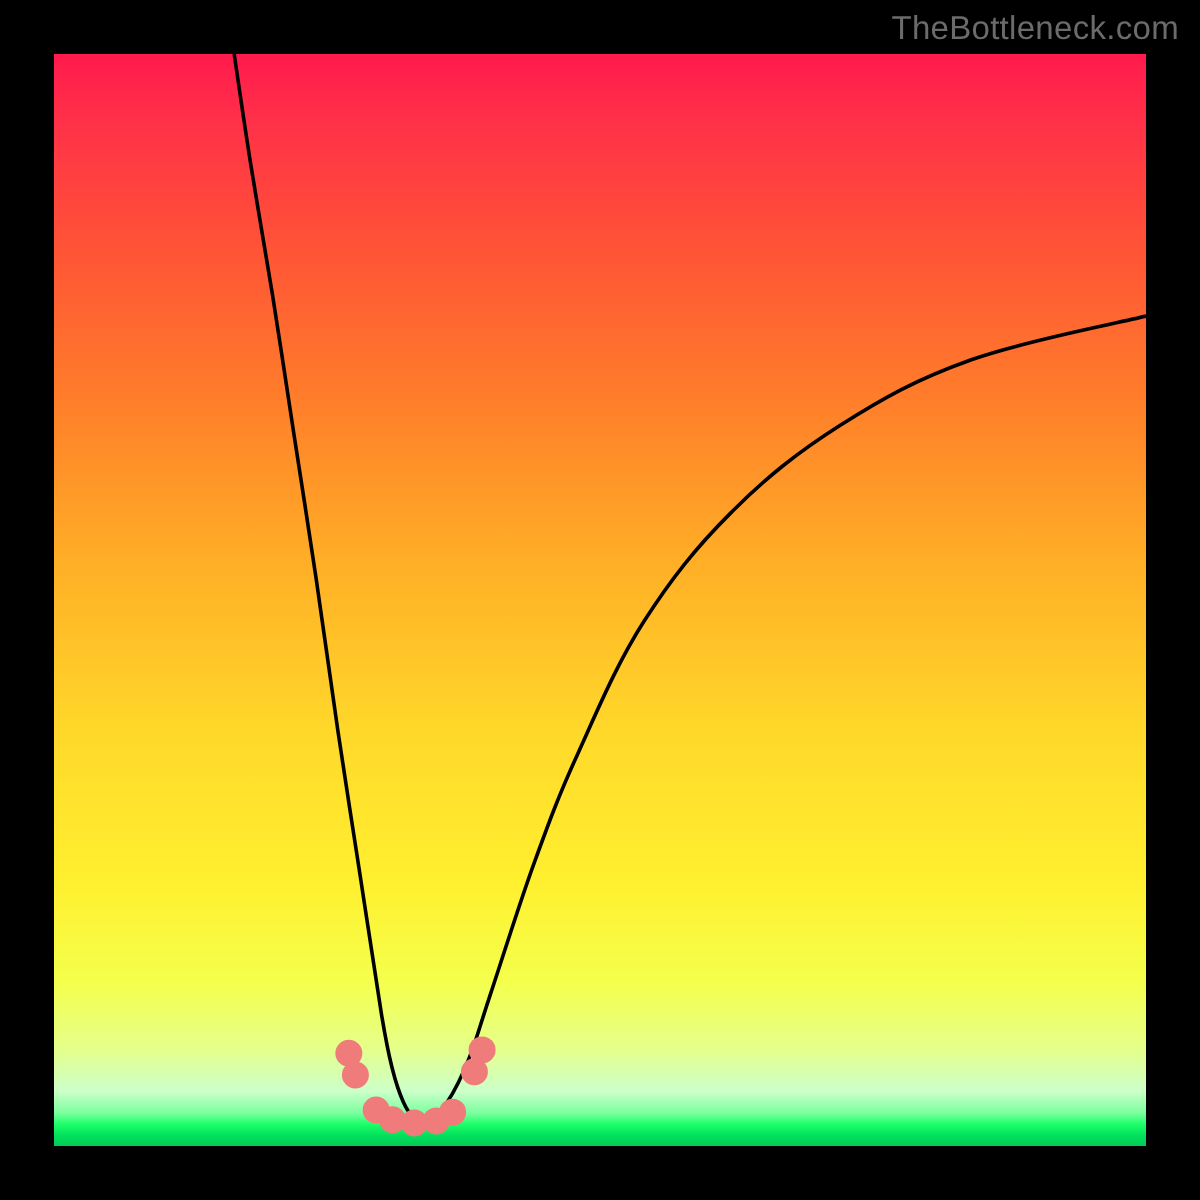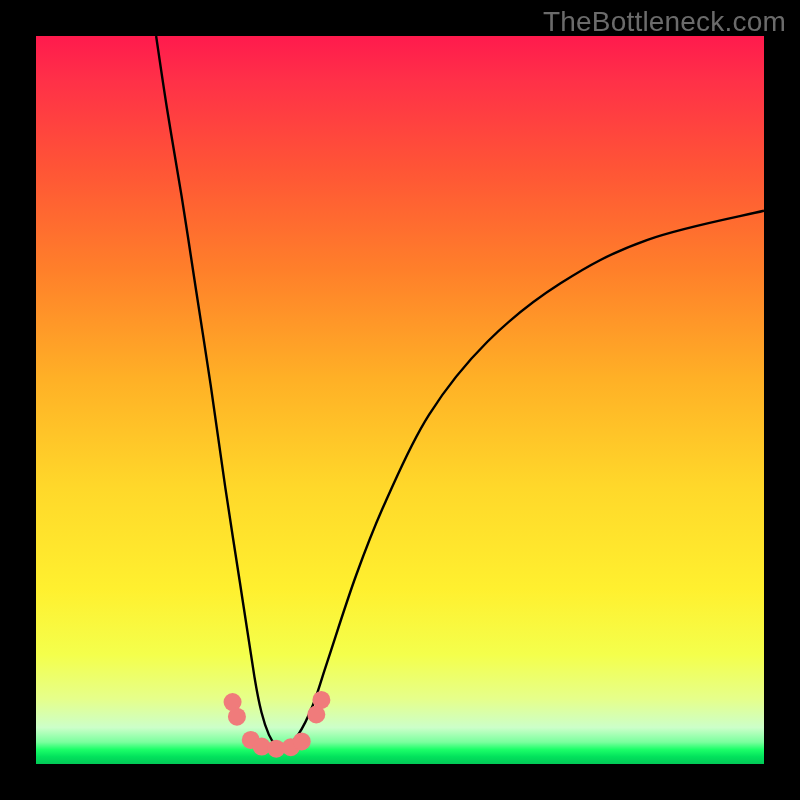--- a/index.html
+++ b/index.html
@@ -49,21 +49,21 @@
       #1cff69 98%,
       #02e25c 99%,
       #02c957 100%
     );
   }
   .watermark {
     position: absolute;
     top: 6px;
     right: 14px;
     color: #6b6b6b;
-    font-size: 28px;
+    font-size: 22px;
     letter-spacing: 0.2px;
     user-select: none;
   }
   svg.curves {
     position: absolute;
     left: 0;
     top: 0;
     width: 728px;
     height: 728px;
   }

